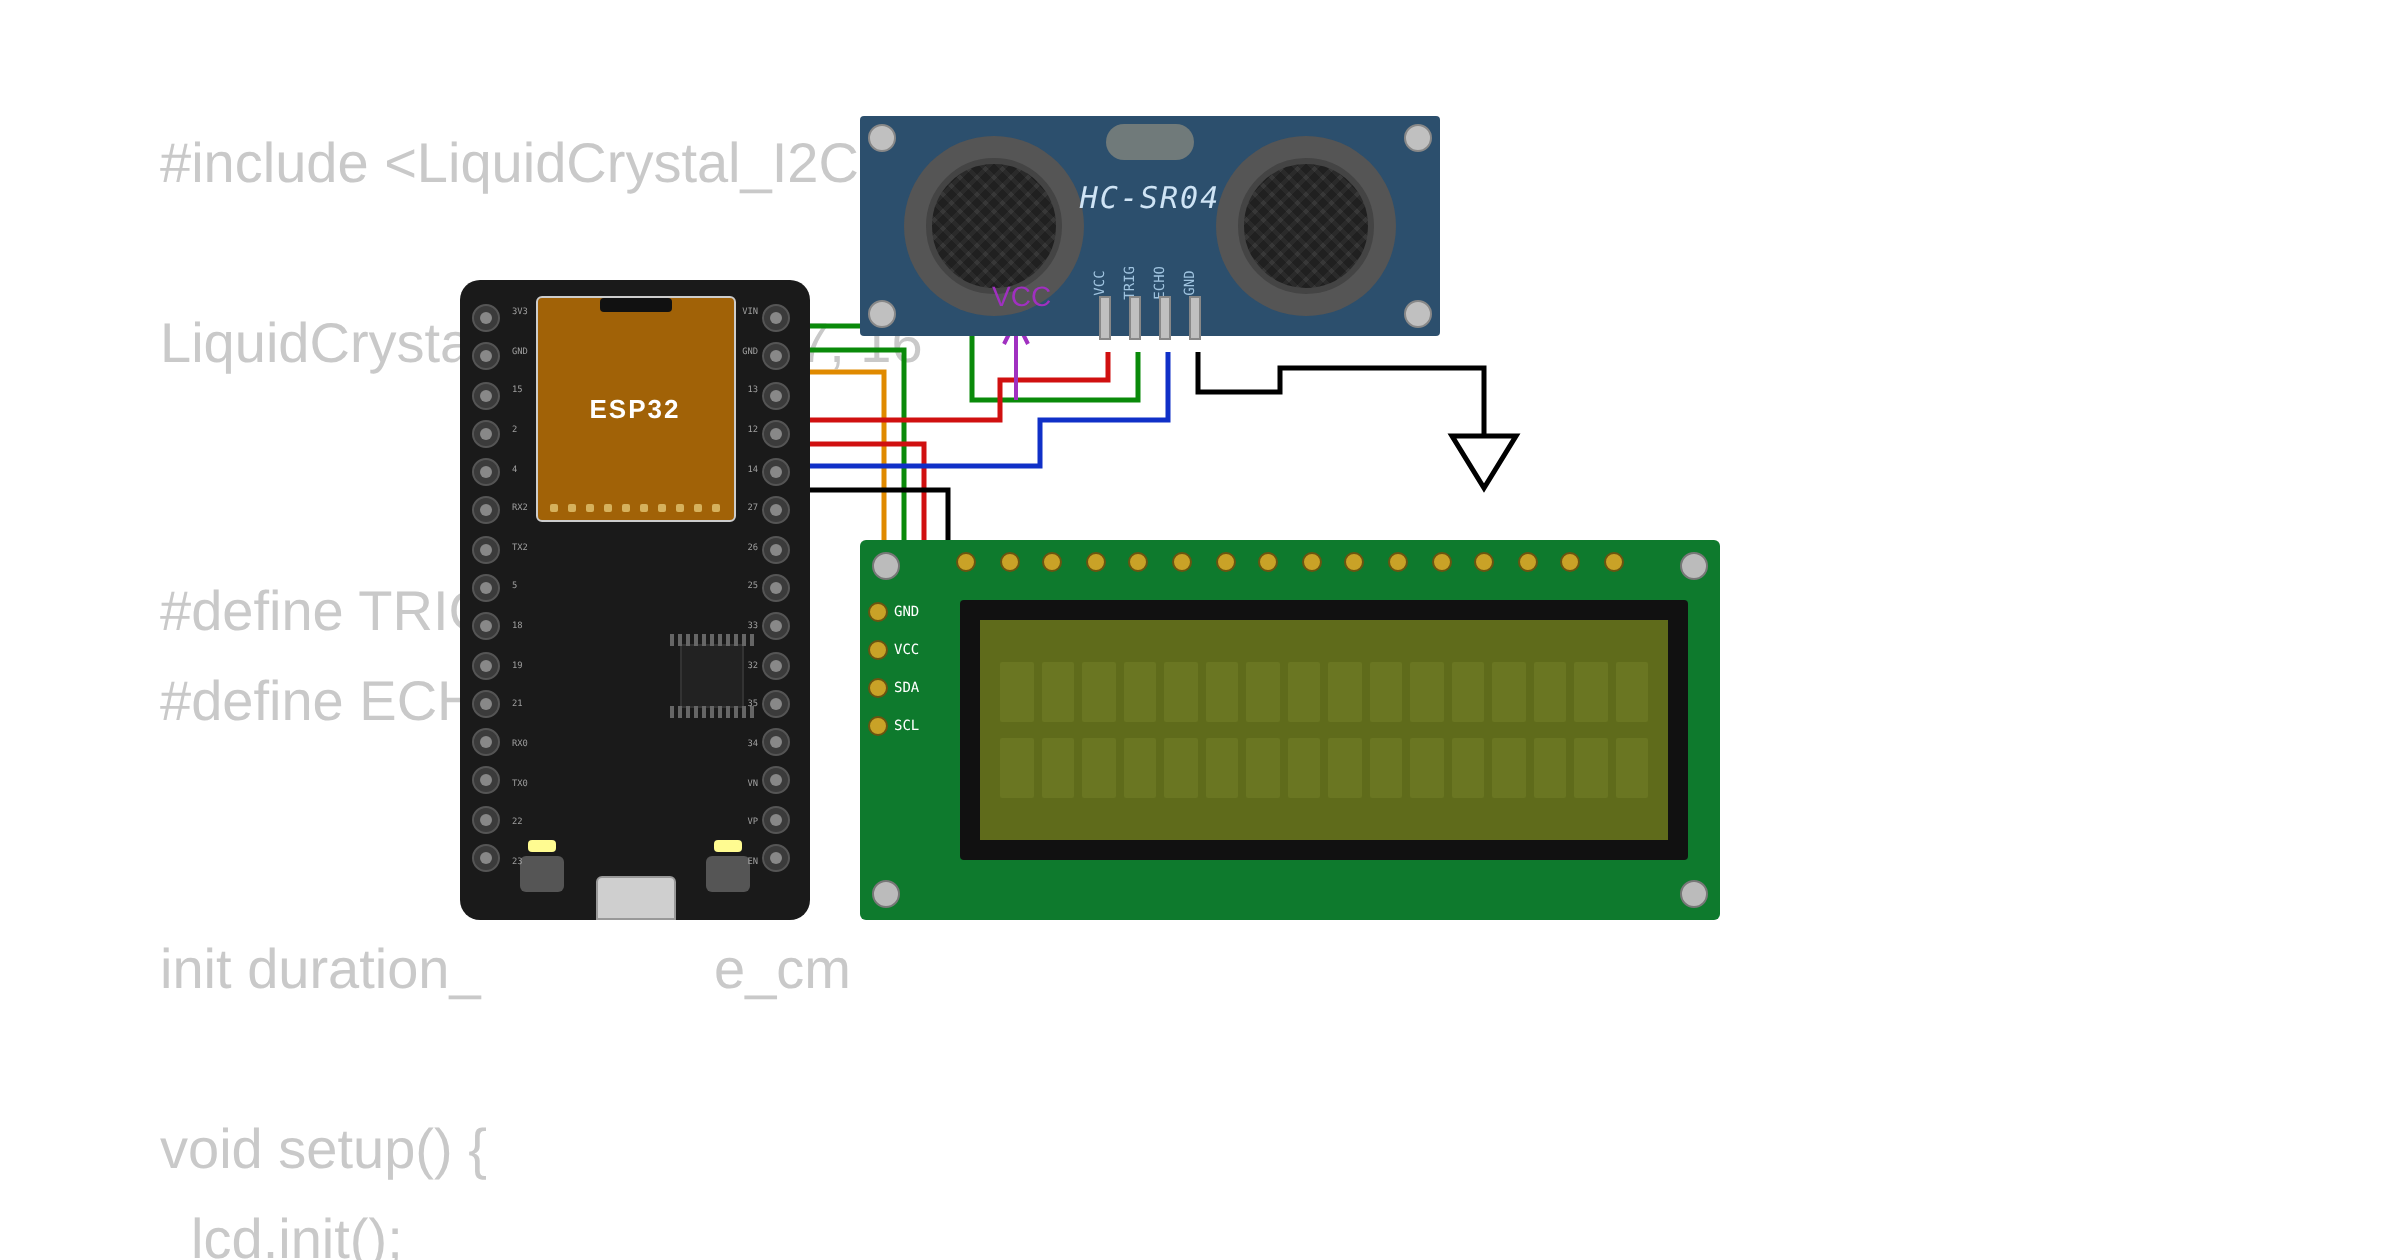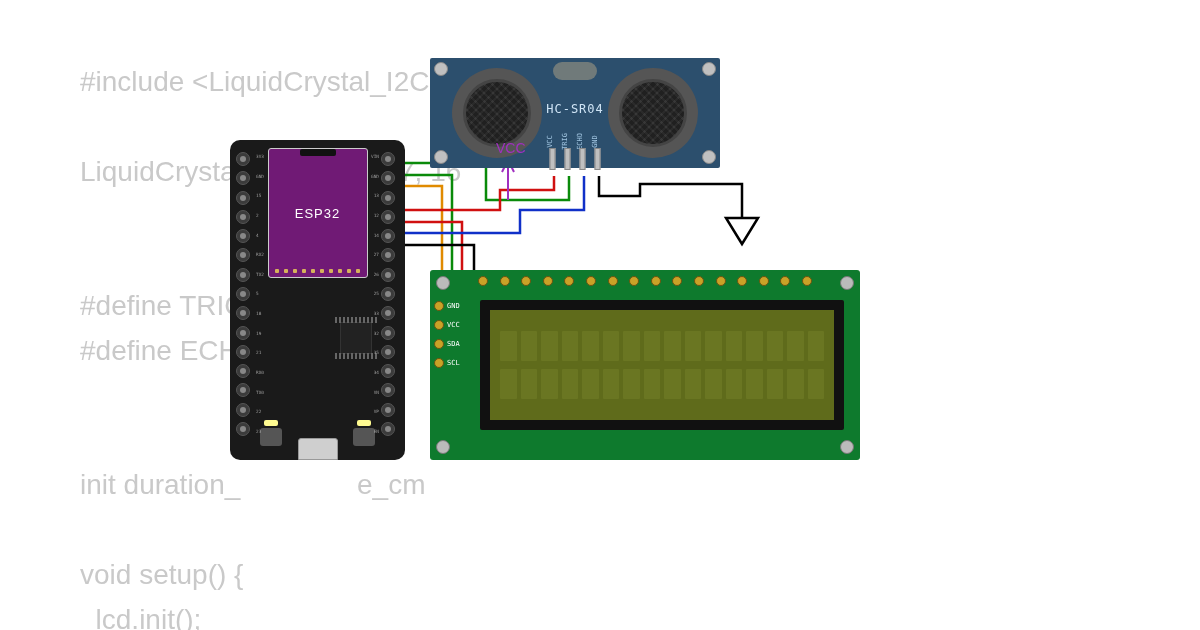--- a/index.html
+++ b/index.html
@@ -63,30 +63,30 @@
     left:3px; top:3px;
     width:6px; height:6px;
     border-radius:50%;
     background:#888;
   }
   .esp32 .shield {
     position: absolute;
     left: 50%;
     transform: translateX(-50%);
     top: 8px;
-    width: 100px; height: 130px;
-    background: #701a75;
+    width: 100px; height: 113px;
+    background: #a16207;
     border: 1px solid #ccc;
     border-radius: 3px;
     display: flex;
     align-items: center;
     justify-content: center;
     color: #fff;
     font-size: 13px;
-    font-weight: 400;
+    font-weight: 700;
     letter-spacing: 1px;
   }
   .esp32 .shield-dots {
     position:absolute;
     left:6px; right:6px; bottom:4px;
     display:flex; justify-content: space-between;
   }
   .esp32 .shield-dots span{
     width:4px;height:4px;background:#d6b15c;border-radius:1px;display:block;
   }
@@ -173,22 +173,22 @@
       repeating-linear-gradient(45deg,#777 0 2px,#5a5a5a 2px 6px),
       repeating-linear-gradient(-45deg,#777 0 2px,#5a5a5a 2px 6px);
     background-blend-mode:multiply;
     border:3px solid #444;
   }
   .hcsr04 .xtal {
     position:absolute; top:4px; left:50%; transform:translateX(-50%);
     width:44px; height:18px; background:#707a7a; border-radius:9px;
   }
   .hcsr04 .label {
-    position:absolute; top:44px; left:50%; transform:translateX(-50%);
-    color:#cfe4f5; font-size:12px; letter-spacing:1px; font-family:monospace;
+    position:absolute; top:32px; left:50%; transform:translateX(-50%);
+    color:#cfe4f5; font-size:15px; letter-spacing:1px; font-family:monospace;font-style:italic;
   }
   .hcsr04 .pins {
     position:absolute; bottom:-2px; left:50%; transform:translateX(-50%);
     display:flex; gap:9px;
   }
   .hcsr04 .pins .pin {
     width:6px; height:22px; background:#c0c0c0; border:1px solid #888;
   }
   .hcsr04 .pinlabels {
     position:absolute; bottom:18px; left:50%; transform:translateX(-50%);

